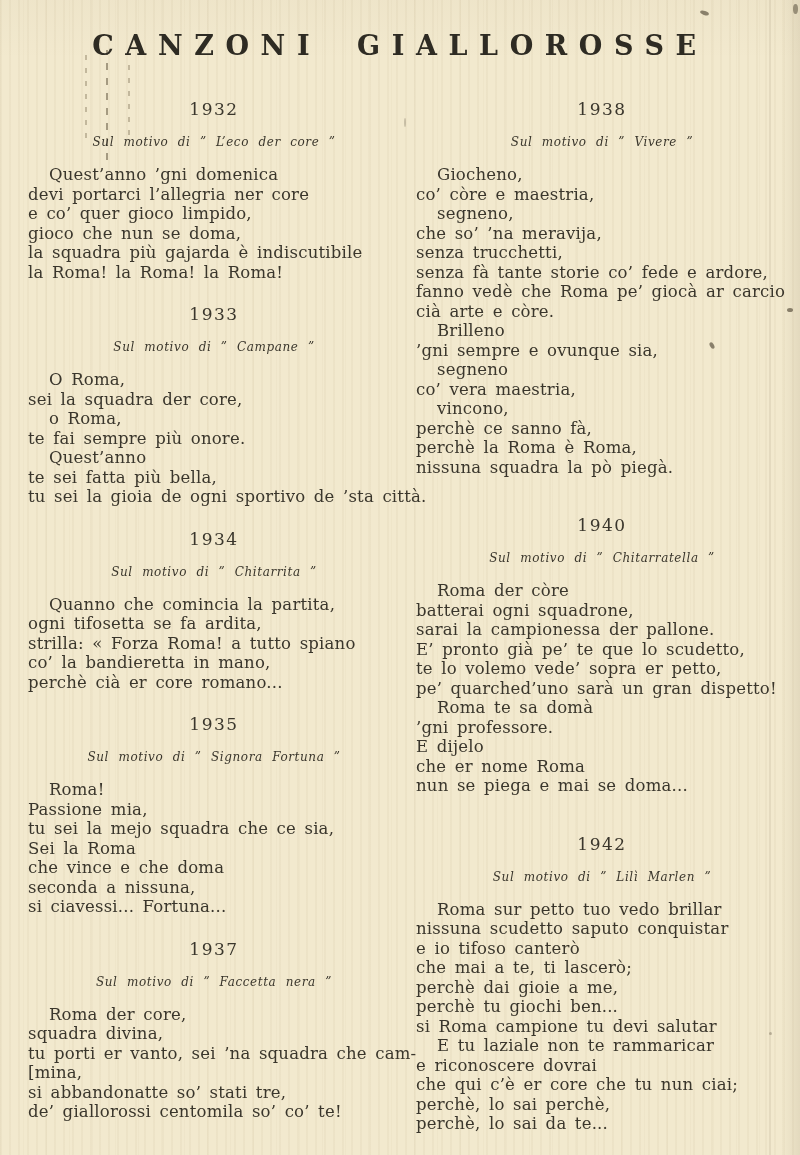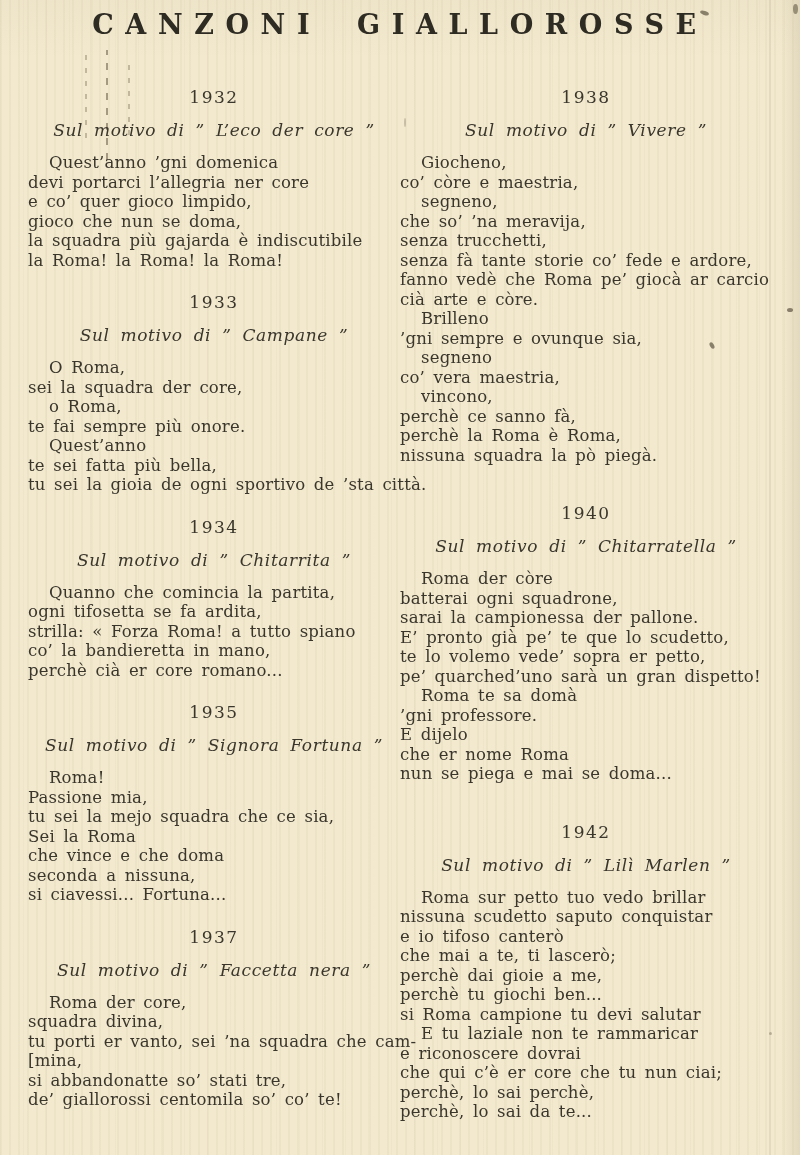--- a/index.html
+++ b/index.html
@@ -25,48 +25,50 @@
         rgba(135,110,65,0.05) 0px, rgba(135,110,65,0.05) 2px,
         rgba(0,0,0,0) 2px, rgba(0,0,0,0) 9px),
       repeating-linear-gradient(90deg,
         rgba(150,125,80,0.04) 0px, rgba(150,125,80,0.04) 1px,
         rgba(0,0,0,0) 1px, rgba(0,0,0,0) 23px),
       linear-gradient(180deg, rgba(120,95,55,0.03), rgba(0,0,0,0) 60px);
     pointer-events:none;
   }
   .page{position:relative;z-index:1;}
   .page-title{
-    margin:9px;
+    margin:0;
+    padding-top:30px;
     text-align:center;
     font-size:27px;
     font-weight:bold;
     letter-spacing:0.43em;
     word-spacing:0.55em;
     color:var(--title-ink);
     white-space:nowrap;
   }
   .columns{
     display:flex;
     align-items:flex-start;
     padding:37px 8px 0 28px;
+    gap:16px;
   }
   .column{width:372px;flex:0 0 auto;}
   .section + .section{margin-top:21px;}
   .column[data-col="1"] .section + .section{margin-top:37px;}
   .year{
     text-align:center;
     font-size:17px;
     line-height:22px;
     letter-spacing:1.5px;
     margin:0 0 11px 0;
   }
   .motivo{
     text-align:center;
     font-style:italic;
-    font-size:17px;
+    font-size:12px;
     line-height:22px;
     letter-spacing:0.6px;
     word-spacing:5px;
     margin:0 0 12px 0;
     white-space:nowrap;
   }
   .stanza{
     font-size:16.5px;
     line-height:19.5px;
     letter-spacing:0.2px;

